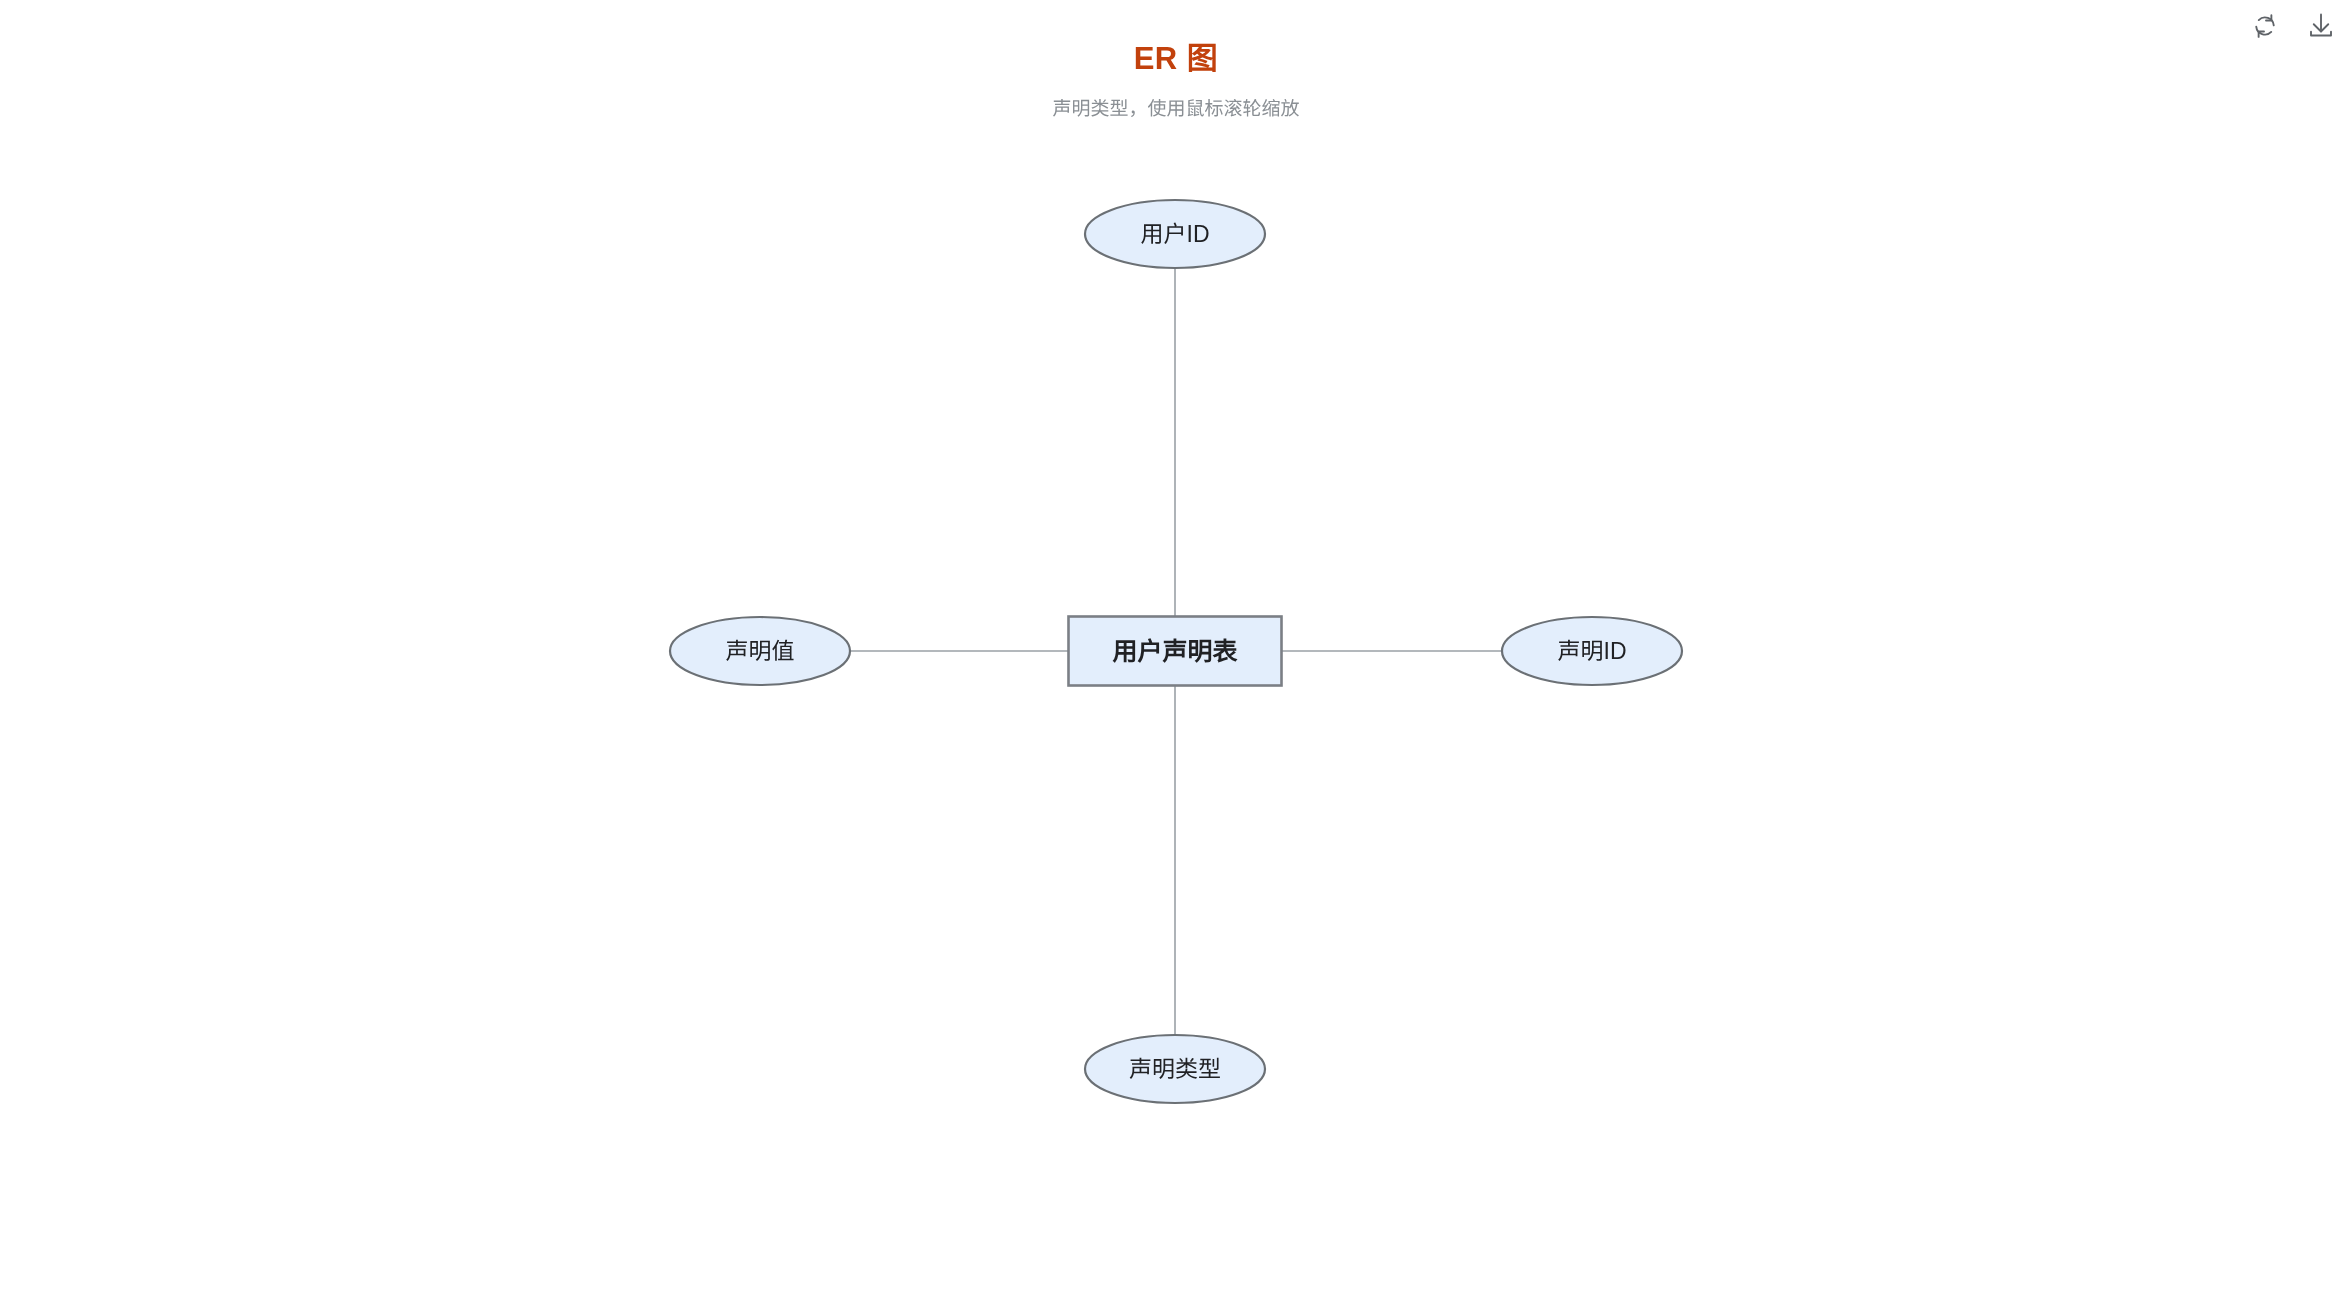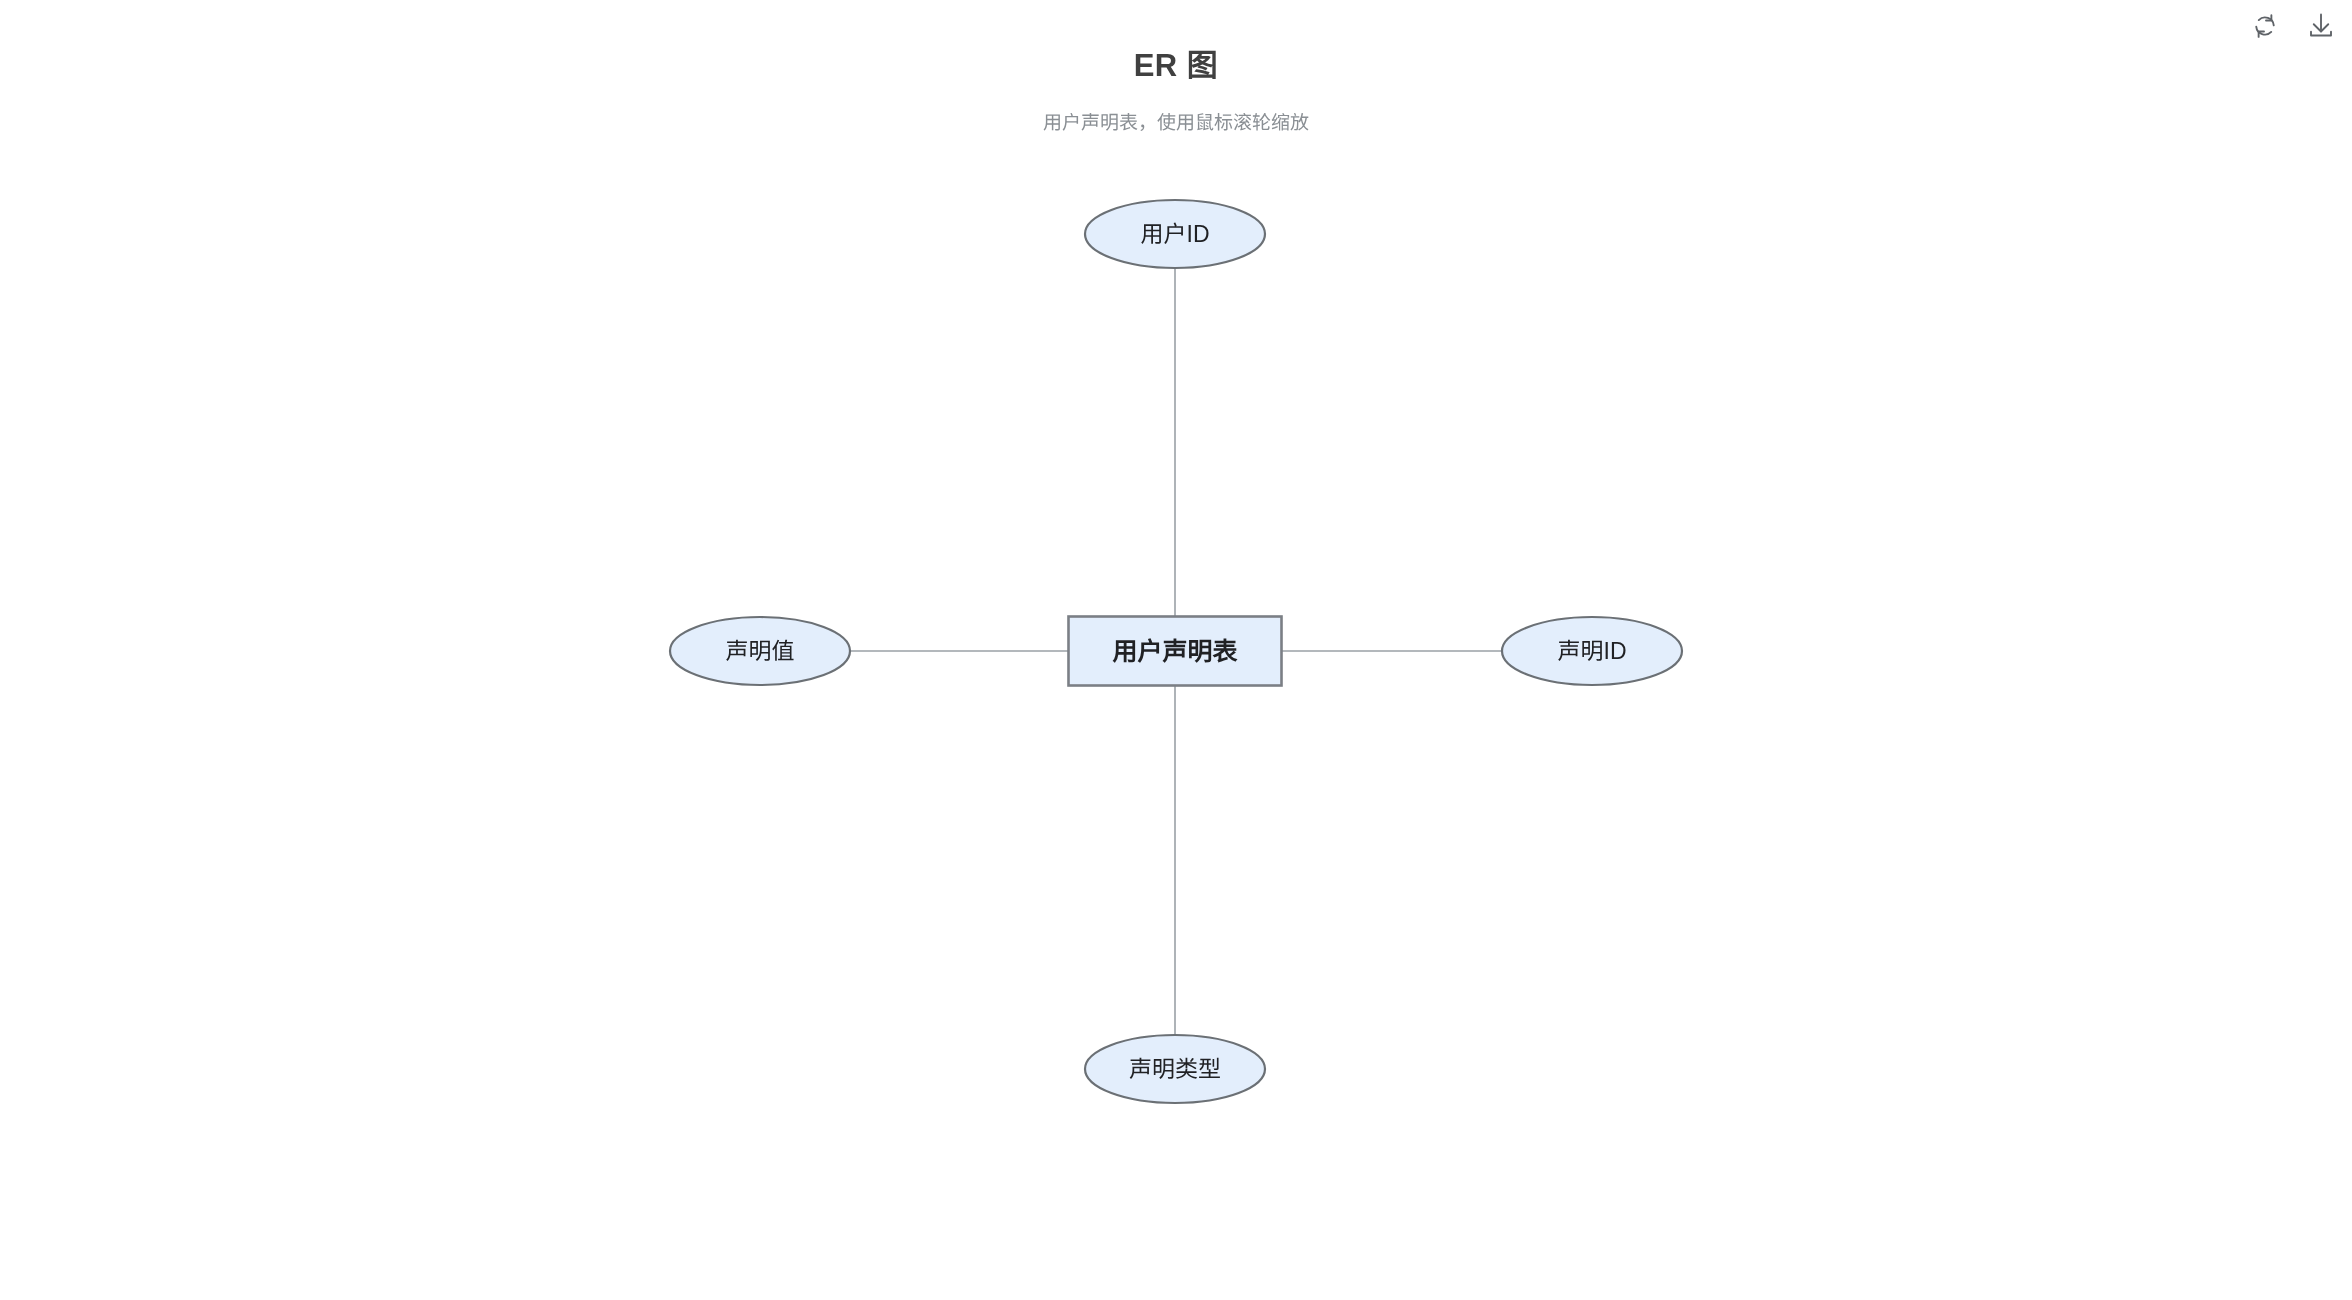--- a/index.html
+++ b/index.html
@@ -43,25 +43,25 @@
   
   .header {
     position: absolute;
     top: 0;
     left: 0;
     width: 2352px;
     text-align: center;
     pointer-events: none;
   }
   .page-title {
-    margin: 11px;
+    margin: 4px;
     padding-top: 38px;
     font-size: 31px;
     font-weight: bold;
-    color: #404040;
+    color: #c2410c;
     letter-spacing: 0.5px;
     line-height: 1.1;
   }
   .page-subtitle {
     margin: 0;
     padding-top: 18px;
     font-size: 19px;
     font-weight: normal;
     color: #8a8f94;
     line-height: 1.2;
@@ -133,21 +133,21 @@
         <line x1="12" y1="2.8" x2="12" y2="16.2"></line>
         <polyline points="6.2 10.6 12 16.4 17.8 10.6"></polyline>
         <polyline points="4 16.6 4 19.6 20 19.6 20 16.6"></polyline>
       </svg>
     </span>
   </button>
 </div>
 
 <div class="header">
   <h1 class="page-title">ER 图</h1>
-  <p class="page-subtitle">用户声明表，使用鼠标滚轮缩放</p>
+  <p class="page-subtitle">声明类型，使用鼠标滚轮缩放</p>
 </div>
 
 <div class="canvas">
   <svg width="2352" height="1300" viewBox="0 0 2352 1300" xmlns="http://www.w3.org/2000/svg">
 
     <g>
       <line class="er-edge" x1="1175" y1="616" x2="1175" y2="234"></line>
       <line class="er-edge" x1="1068" y1="651" x2="850" y2="651"></line>
       <line class="er-edge" x1="1281" y1="651" x2="1503" y2="651"></line>
       <line class="er-edge" x1="1175" y1="686" x2="1175" y2="1069"></line>

